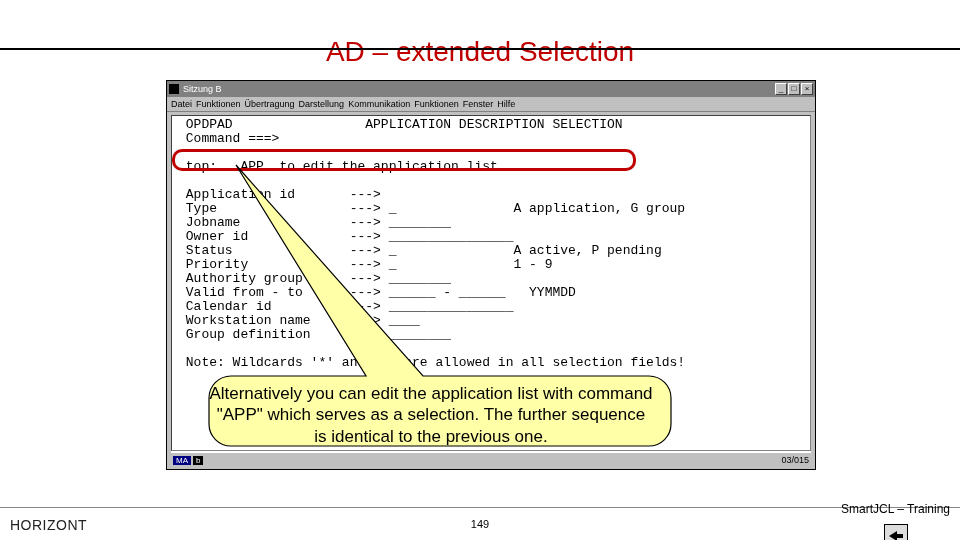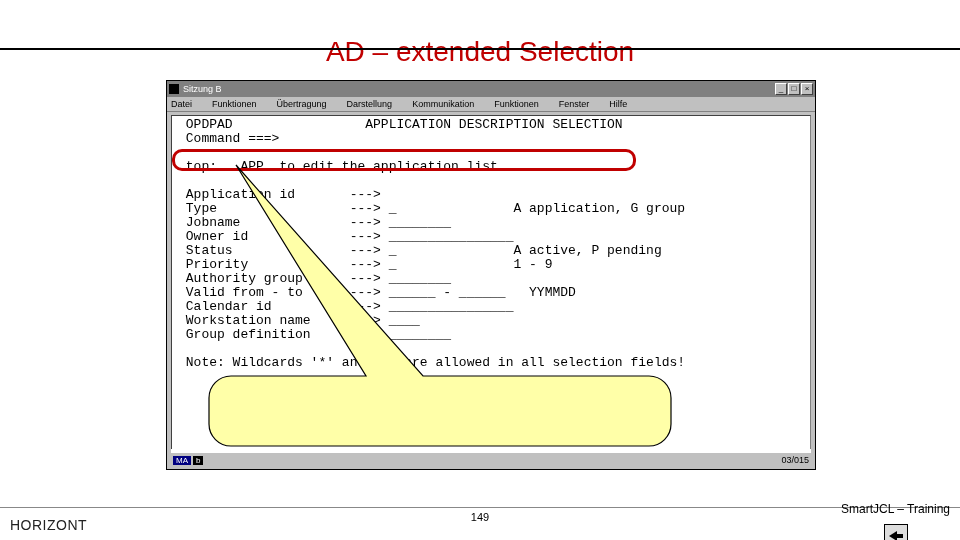--- a/index.html
+++ b/index.html
@@ -83,21 +83,21 @@
     font-size: 8px;
     line-height: 10px;
     text-align: center;
     color: #000;
     font-family: sans-serif;
   }
   .tw-menubar {
     height: 14px;
     background: #c0c0c0;
     display: flex;
-    gap: 20px;
+    gap: 4px;
     padding: 0 4px;
     font-size: 9px;
     color: #000;
     align-items: center;
     border-bottom: 1px solid #808080;
   }
   .tw-menuitem { white-space: nowrap; }
   .tw-body {
     position: absolute;
     left: 4px;
@@ -124,21 +124,21 @@
     left: 4px;
     right: 4px;
     bottom: 2px;
     height: 14px;
     background: #c0c0c0;
     display: flex;
     justify-content: space-between;
     align-items: center;
     font-size: 9px;
     color: #000;
-    border-top: 4px solid #ffffff;
+    border-top: 2px solid #ffffff;
     padding: 0 2px;
   }
   .tw-status-left {
     display: flex;
     gap: 2px;
   }
   .tw-status-box {
     background: #000080;
     color: #fff;
     padding: 0 3px;
@@ -207,21 +207,21 @@
     font-size: 14px;
     color: #222;
     letter-spacing: 0.5px;
   }
   .footer-center {
     font-size: 11px;
     color: #000;
     position: absolute;
     left: 50%;
     transform: translateX(-50%);
-    bottom: 17px;
+    bottom: 10px;
   }
   .footer-right {
     display: flex;
     align-items: center;
     gap: 8px;
     flex-direction: column;
   }
   .footer-right-text {
     font-size: 12px;
     color: #000;
@@ -305,20 +305,21 @@
              A 22 22 0 0 0 18 240
              L 18 266
              A 22 22 0 0 0 40 288
              L 458 288
              A 22 22 0 0 0 480 266
              L 480 240
              A 22 22 0 0 0 458 218
              L 232 218
              Z" fill="#ffffa8" stroke="#000" stroke-width="1.2"></path>
   </svg>
+  <div class="callout-text">Alternatively you can edit the application list with command "APP" which serves as a selection. The further sequence is identical to the previous one.</div>
 
   <div class="footer-rule"></div>
   <div class="footer">
     <div class="footer-left">HORIZONT</div>
     <div class="footer-center">149</div>
     <div class="footer-right">
       <span class="footer-right-text">SmartJCL – Training</span>
       <span class="nav-icon">
         <svg width="14" height="10" viewBox="0 0 14 10">
           <polygon points="8,0 0,5 8,10" fill="#000"></polygon>

